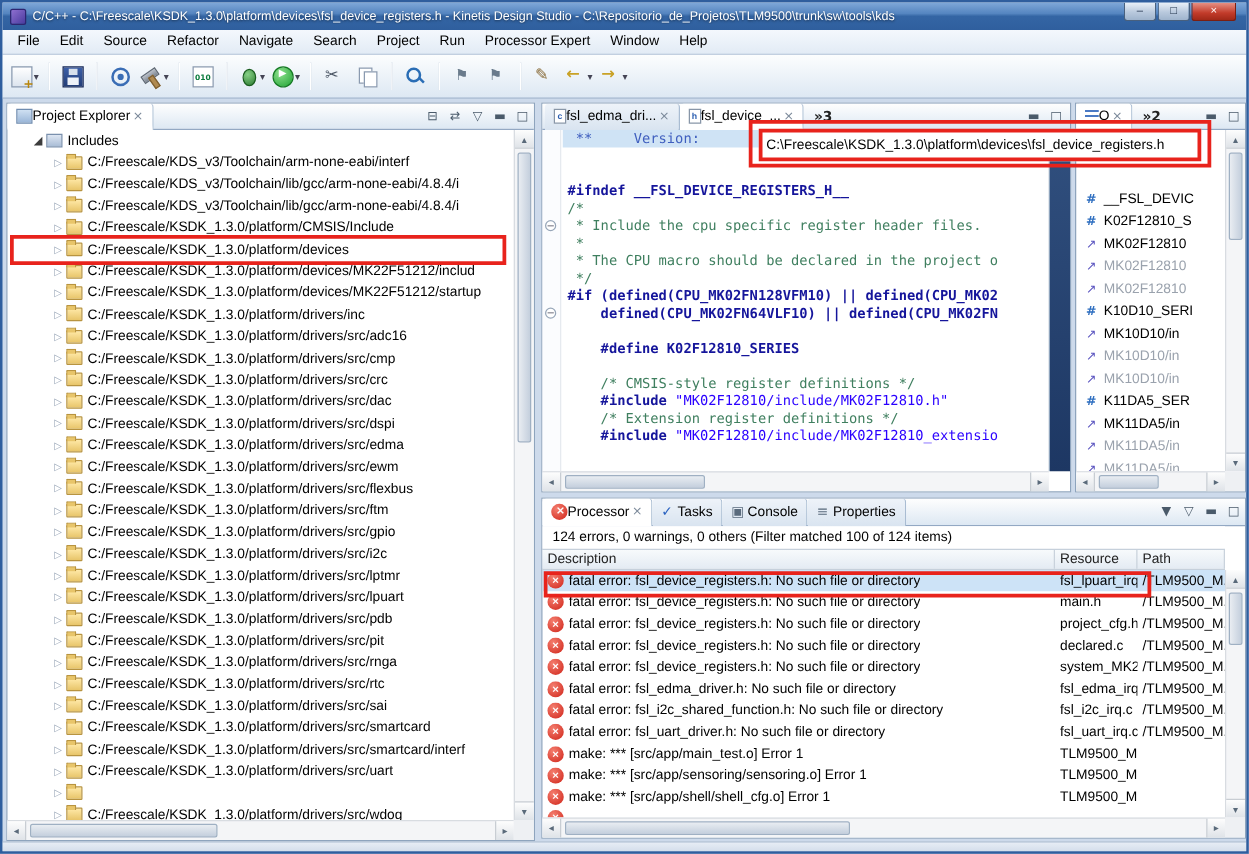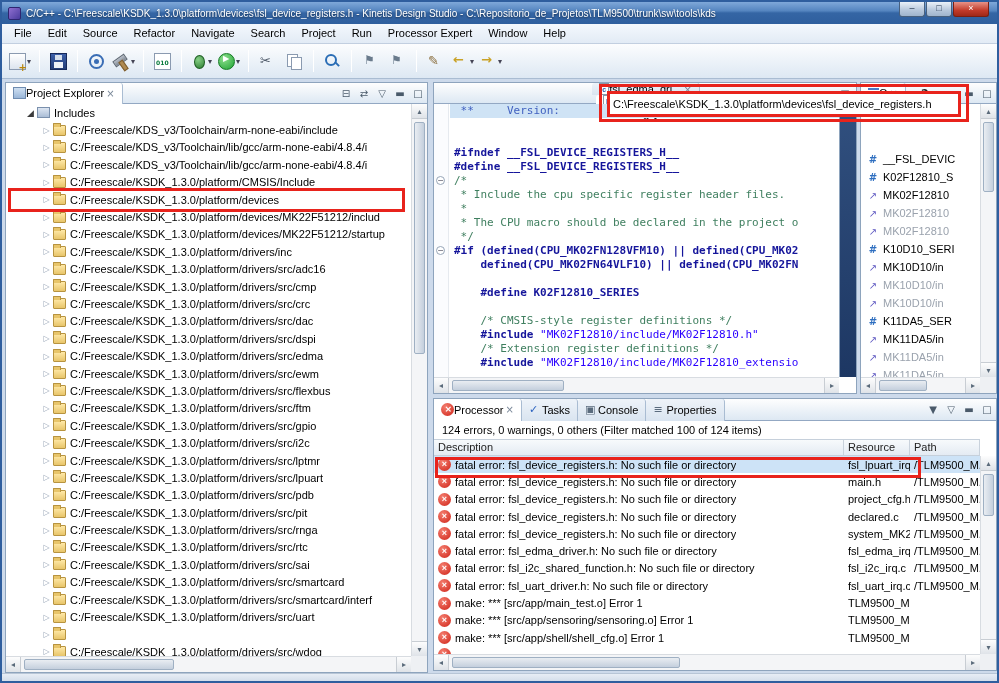--- a/index.html
+++ b/index.html
@@ -86,21 +86,21 @@
   .arrow{width:13px;font-size:8px;color:#9aa7b8;text-align:center;flex:0 0 auto;}
   .trow.root .arrow{color:#3c3c3c;font-size:9px;}
   .folder-icon{width:13px;height:11px;background:linear-gradient(#ffe9a8,#e8c56a);border:1px solid #b89440;border-radius:1px;position:relative;margin-right:4px;flex:0 0 auto;}
   .folder-icon::before{content:"";position:absolute;top:-3px;left:-1px;width:6px;height:3px;background:#e8c56a;border:1px solid #b89440;border-bottom:none;border-radius:1px 1px 0 0;}
   .inc-icon{width:13px;height:11px;background:linear-gradient(#dde6f2,#aabdd6);border:1px solid #7a90ad;margin-right:4px;flex:0 0 auto;}
   .explorer .vsb{top:21px;right:0;bottom:16px;}
   .explorer .hsb{left:0;right:16px;bottom:0;}
 
   
   .editorp{left:431px;top:80px;width:424px;height:312px;}
-  .etabs{padding-left:2px;flex-direction:column;}
+  .etabs{padding-left:2px;}
   .file-icon{width:10px;height:12px;background:#fff;border:1px solid #8896a8;font-size:7px;color:#2a5db0;text-align:center;line-height:11px;font-weight:bold;}
   .emm{position:absolute;right:2px;top:2px;display:flex;}
   .fold-margin{position:absolute;left:0;top:21px;width:15px;bottom:16px;background:#fbfcfe;border-right:1px solid #e6eaef;}
   .fold-dot{position:absolute;left:2px;width:9px;height:9px;border:1px solid #97a6b8;border-radius:50%;background:#fff;color:#556;font-size:8px;line-height:7px;text-align:center;}
   .code{position:absolute;left:16px;top:21px;right:17px;bottom:16px;overflow:hidden;padding-left:4px;
     font-family:"DejaVu Sans Mono",monospace;font-size:11px;line-height:14px;}
   .cline{height:14px;white-space:pre;}
   .cline.hl{background:#cfe3f5;margin-left:-4px;padding-left:4px;}
   .tok-doc{color:#3f5fbf;}
   .tok-com{color:#3f7f5f;}
@@ -147,21 +147,21 @@
     color:#fff;font-size:9px;font-weight:bold;text-align:center;line-height:13px;flex:0 0 auto;}
   .ptext{white-space:nowrap;overflow:hidden;}
   .problemsp .vsb{top:57px;right:0;bottom:16px;}
   .problemsp .hsb{left:0;right:16px;bottom:0;}
 
   
   .statusbar{position:absolute;left:0;right:0;top:671px;bottom:0;background:linear-gradient(#e7edf5,#d4deeb);border-top:1px solid #b7c5d6;}
   .ann{position:absolute;border:3px solid #e8231c;z-index:60;pointer-events:none;}
   #ann-tree{left:6px;top:186px;width:397px;height:24px;}
   #ann-row{left:433px;top:455px;width:486px;height:21px;}
-  #ann-path{left:597px;top:82px;width:370px;height:38px;}
+  #ann-path{left:597px;top:94px;width:370px;height:38px;}
   .pathfield{position:absolute;left:5px;top:4px;right:5px;height:26px;border:3px solid #e8231c;background:#fff;
     font-size:11px;line-height:20px;padding:0 3px;white-space:nowrap;overflow:hidden;color:#000;}
 </style>
 </head>
 <body>
 
 <div class="window">
 
   <div class="titlebar">
     <span class="appicon"></span>
@@ -264,21 +264,21 @@
     </div>
     <div class="tree">
         <div class="trow root">
           <span class="arrow uicon">◢</span>
           <span class="inc-icon"></span>
           <span class="tlabel">Includes</span>
         </div>
         <div class="trow child">
           <span class="arrow uicon">▷</span>
           <span class="folder-icon"></span>
-          <span class="tlabel">C:/Freescale/KDS_v3/Toolchain/arm-none-eabi/include</span>
+          <span class="tlabel">C:/Freescale/KDS_v3/Toolchain/arm-none-eabi/interf</span>
         </div>
         <div class="trow child">
           <span class="arrow uicon">▷</span>
           <span class="folder-icon"></span>
           <span class="tlabel">C:/Freescale/KDS_v3/Toolchain/lib/gcc/arm-none-eabi/4.8.4/i</span>
         </div>
         <div class="trow child">
           <span class="arrow uicon">▷</span>
           <span class="folder-icon"></span>
           <span class="tlabel">C:/Freescale/KDS_v3/Toolchain/lib/gcc/arm-none-eabi/4.8.4/i</span>
@@ -456,21 +456,20 @@
     </div>
     <div class="fold-margin">
         <span class="fold-dot uicon" style="top: 72px;">−</span>
         <span class="fold-dot uicon" style="top: 142px;">−</span>
       </div>
     <div class="code">
         <div class="cline hl"><span class="tok-doc"> **     Version:</span></div>
         <div class="cline"></div>
         <div class="cline"></div>
         <div class="cline"><span class="tok-dir">#ifndef __FSL_DEVICE_REGISTERS_H__</span></div>
-        <div class="cline"><span class="tok-dir">#define __FSL_DEVICE_REGISTERS_H__</span></div>
         <div class="cline"><span class="tok-com">/*</span></div>
         <div class="cline"><span class="tok-com"> * Include the cpu specific register header files.</span></div>
         <div class="cline"><span class="tok-com"> *</span></div>
         <div class="cline"><span class="tok-com"> * The CPU macro should be declared in the project o</span></div>
         <div class="cline"><span class="tok-com"> */</span></div>
         <div class="cline"><span class="tok-dir">#if (defined(CPU_MK02FN128VFM10) || defined(CPU_MK02</span></div>
         <div class="cline"><span class="tok-dir">    defined(CPU_MK02FN64VLF10) || defined(CPU_MK02FN</span></div>
         <div class="cline"></div>
         <div class="cline"><span class="tok-dir">    #define K02F12810_SERIES</span></div>
         <div class="cline"></div>

